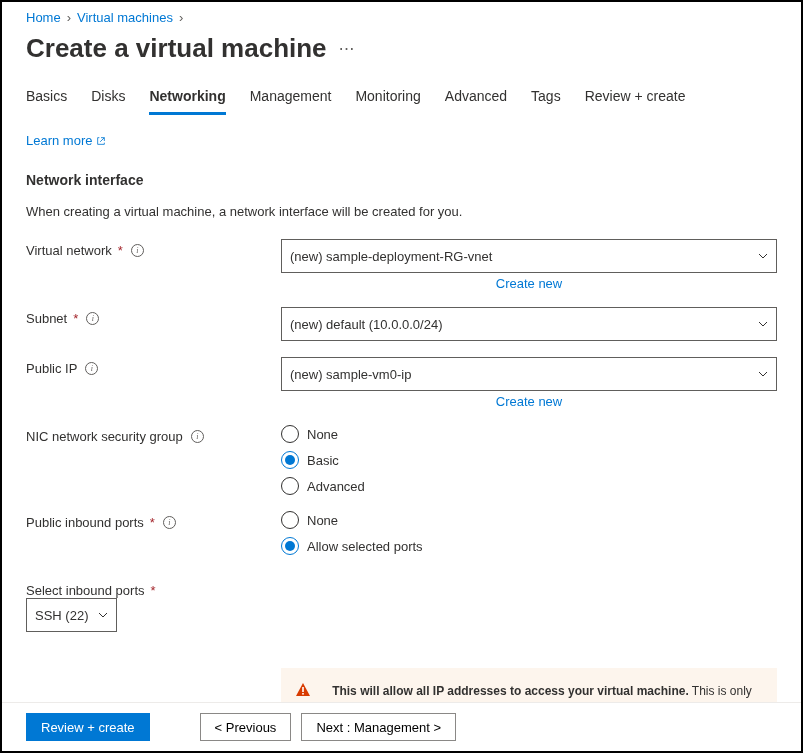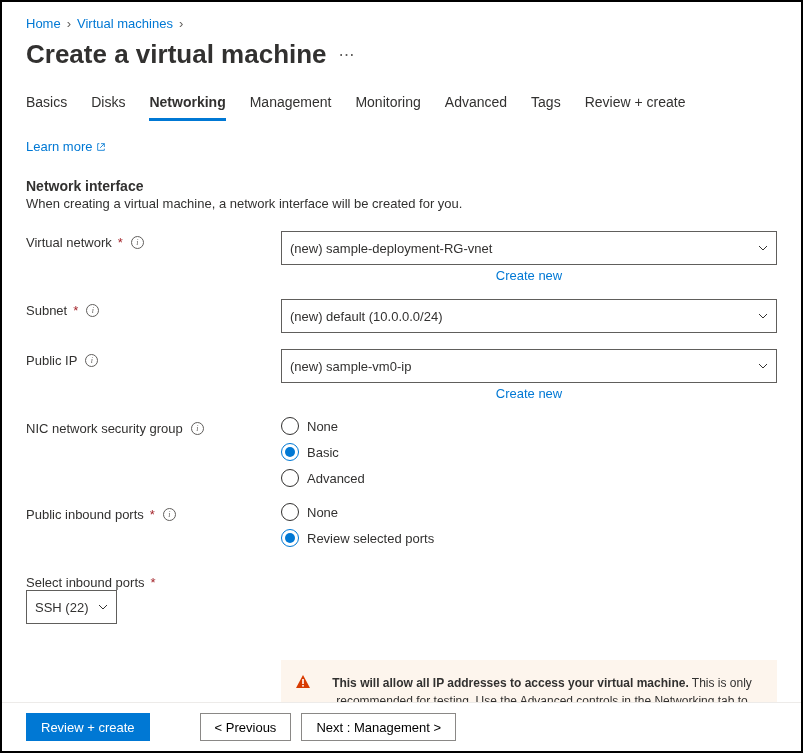--- a/index.html
+++ b/index.html
@@ -8,21 +8,21 @@
       font-size: 13px;
       color: #323130;
       background: #fff;
       width: 803px;
       height: 753px;
       border: 2px solid #000;
       position: relative;
       overflow: hidden;
     }
     .content-wrap {
-      padding: 14px 24px 0 24px;
+      padding: 8px 24px 0 24px;
     }
     .breadcrumb {
       display: flex;
       align-items: center;
       gap: 6px;
       margin-bottom: 8px;
       font-size: 13px;
       color: #0078d4;
     }
     .breadcrumb .sep { color: #605e5c; }
@@ -72,21 +72,21 @@
     }
     .ext-icon {
       display: inline-block;
       width: 10px;
       height: 10px;
     }
     .section-heading {
       font-size: 14px;
       font-weight: 600;
       margin-top: 24px;
-      margin-bottom: 2px;
+      margin-bottom: 16px;
     }
     .section-sub {
       font-size: 13px;
       color: #323130;
       margin-bottom: 20px;
     }
     .form-row {
       display: flex;
       align-items: flex-start;
       margin-bottom: 16px;
@@ -355,21 +355,21 @@
     <div class="form-input-col">
       <div class="radio-group">
         <div class="radio-option">
           <div class="radio-circle"></div>
           <span>None</span>
         </div>
         <div class="radio-option">
           <div class="radio-circle selected">
               <div class="radio-dot"></div>
             </div>
-          <span>Review selected ports</span>
+          <span>Allow selected ports</span>
         </div>
       </div>
     </div>
   </div>
 
   
   <div class="form-row" style="margin-top:24px;flex-direction:column;">
     <div class="form-label-col">
       <span>Select inbound ports</span>
       <span class="req">*</span>

